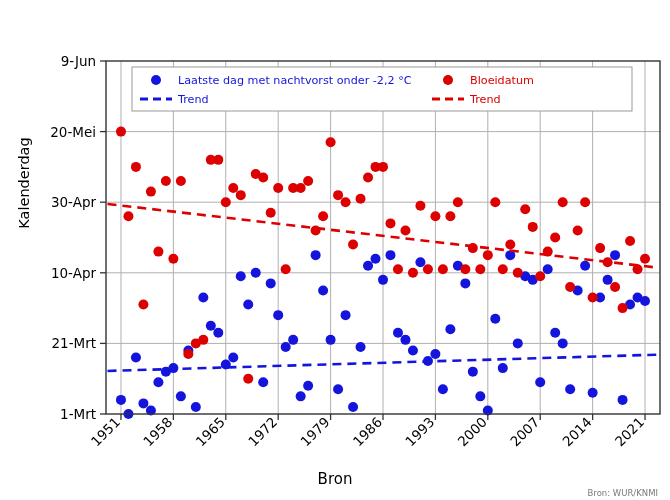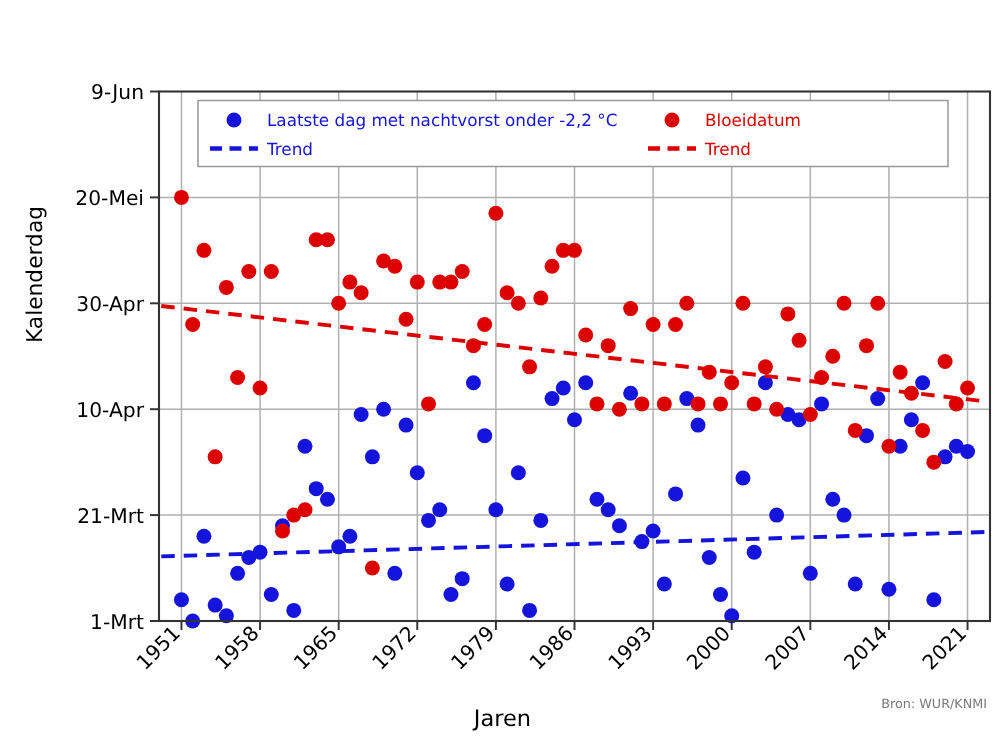--- a/index.html
+++ b/index.html
@@ -21,35 +21,35 @@
     position:absolute;
     left:-46px;top:175px;width:140px;
     transform:rotate(-90deg);
     text-align:center;font-size:14.5px;
   }
   .xlabel{
     position:absolute;left:0;top:470px;width:670px;
     text-align:center;font-size:15px;
   }
   .source{
-    position:absolute;right:12px;top:465px;
+    position:absolute;right:12px;top:488px;
     font-size:8.5px;color:#7a7a7a;
   }
   svg{position:absolute;left:0;top:0;}
   .ytick-label{font-size:13.5px;fill:#000;font-family:"DejaVu Sans","Liberation Sans",sans-serif;}
   .xtick-label{font-size:13.5px;fill:#000;font-family:"DejaVu Sans","Liberation Sans",sans-serif;}
   .legend-text{font-size:11.2px;font-family:"DejaVu Sans","Liberation Sans",sans-serif;}
 </style>
 </head>
 <body>
 
 <div id="chart-root">
 
   <div class="ylabel">Kalenderdag</div>
-  <div class="xlabel">Jaren</div>
+  <div class="xlabel">Bron</div>
   <div class="source">Bron: WUR/KNMI</div>
 
   <svg id="plot" width="670" height="500">
     <g id="grid-layer">
         <line x1="120.97297297297297" y1="61" x2="120.97297297297297" y2="414" stroke="#b0b0b0" stroke-width="1"></line>
         <line x1="173.3783783783784" y1="61" x2="173.3783783783784" y2="414" stroke="#b0b0b0" stroke-width="1"></line>
         <line x1="225.7837837837838" y1="61" x2="225.7837837837838" y2="414" stroke="#b0b0b0" stroke-width="1"></line>
         <line x1="278.18918918918916" y1="61" x2="278.18918918918916" y2="414" stroke="#b0b0b0" stroke-width="1"></line>
         <line x1="330.5945945945946" y1="61" x2="330.5945945945946" y2="414" stroke="#b0b0b0" stroke-width="1"></line>
         <line x1="383" y1="61" x2="383" y2="414" stroke="#b0b0b0" stroke-width="1"></line>

